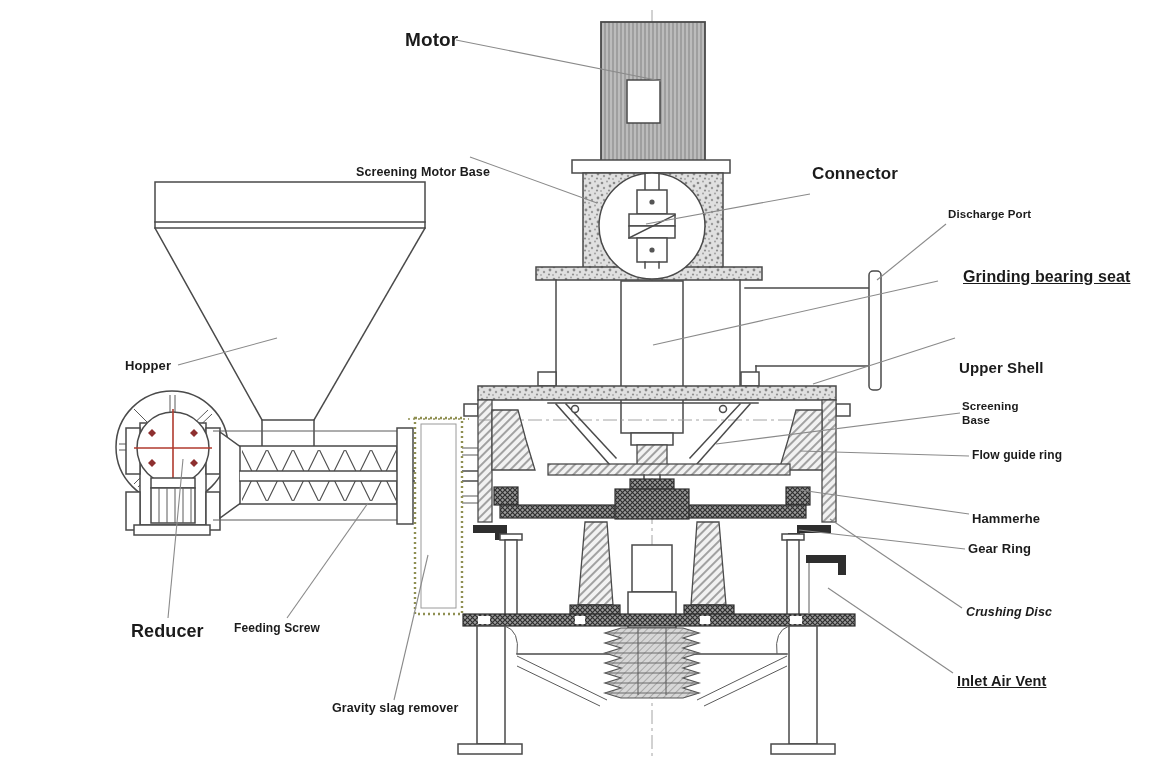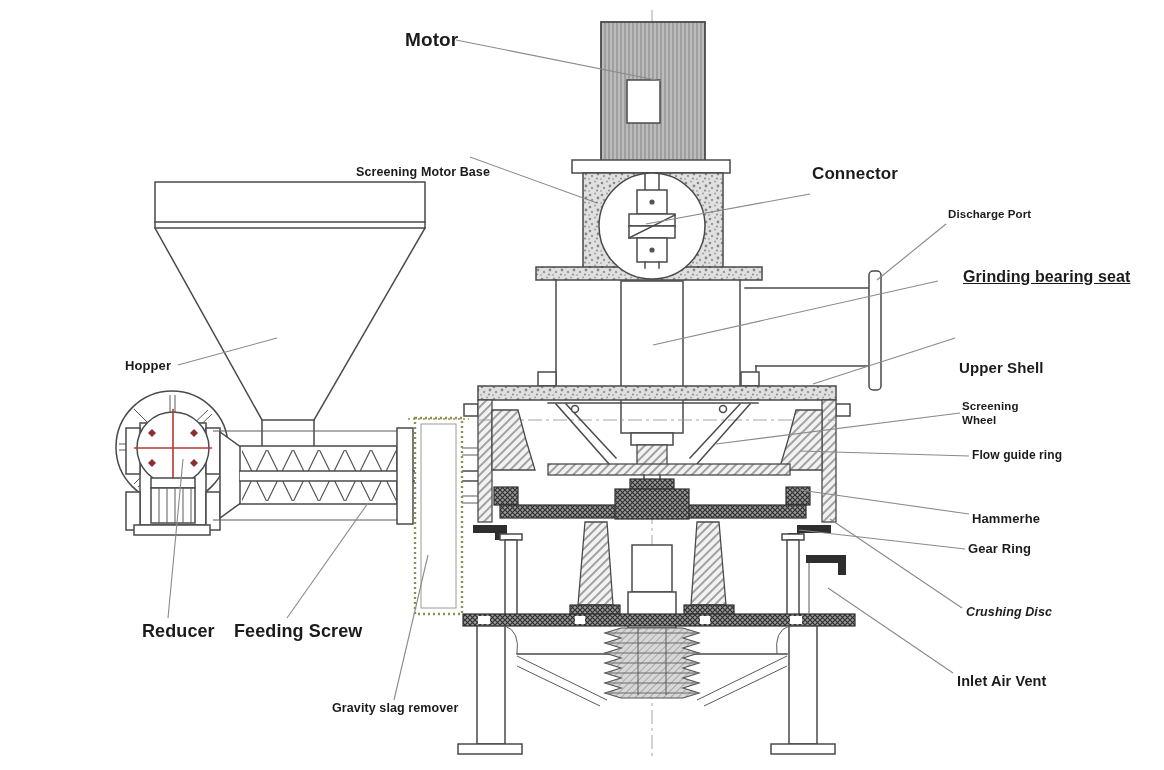--- a/index.html
+++ b/index.html
@@ -297,24 +297,24 @@
 </svg>
 
 <div id="labels-layer">
       <div class="part-label" style="left: 405px; top: 29px; font-size: 19px;">Motor</div>
       <div class="part-label" style="left: 356px; top: 146px; font-size: 12.5px; margin-top: 19px;">Screening Motor Base</div>
       <div class="part-label" style="left: 812px; top: 164px; font-size: 17px;">Connector</div>
       <div class="part-label" style="left: 948px; top: 208px; font-size: 11.5px;">Discharge Port</div>
       <div class="part-label" style="left: 963px; top: 267px; font-size: 16px; text-decoration: underline;">Grinding bearing seat</div>
       <div class="part-label" style="left: 959px; top: 323px; font-size: 15px; margin-top: 36px;">Upper Shell</div>
       <div class="part-label" style="left: 962px; top: 400px; font-size: 11.5px;">Screening
-Wheel</div>
+Base</div>
       <div class="part-label" style="left: 972px; top: 448px; font-size: 12px;">Flow guide ring</div>
       <div class="part-label" style="left: 972px; top: 511px; font-size: 13px;">Hammerhe</div>
       <div class="part-label" style="left: 968px; top: 541px; font-size: 13px; text-align: center;">Gear Ring</div>
       <div class="part-label" style="left: 966px; top: 605px; font-size: 12.5px; font-style: italic;">Crushing Disc</div>
-      <div class="part-label" style="left: 957px; top: 673px; font-size: 14.5px;">Inlet Air Vent</div>
+      <div class="part-label" style="left: 957px; top: 673px; font-size: 14.5px; text-decoration: underline;">Inlet Air Vent</div>
       <div class="part-label" style="left: 125px; top: 358px; font-size: 13px;">Hopper</div>
-      <div class="part-label" style="left: 142px; top: 621px; font-size: 18px;">Reducer</div>
-      <div class="part-label" style="left: 234px; top: 621px; font-size: 18px;">Feeding Screw</div>
+      <div class="part-label" style="left: 131px; top: 621px; font-size: 18px;">Reducer</div>
+      <div class="part-label" style="left: 234px; top: 621px; font-size: 12px;">Feeding Screw</div>
       <div class="part-label" style="left: 332px; top: 701px; font-size: 12.5px;">Gravity slag remover</div>
     </div>
 </div>
 
 </body></html>

